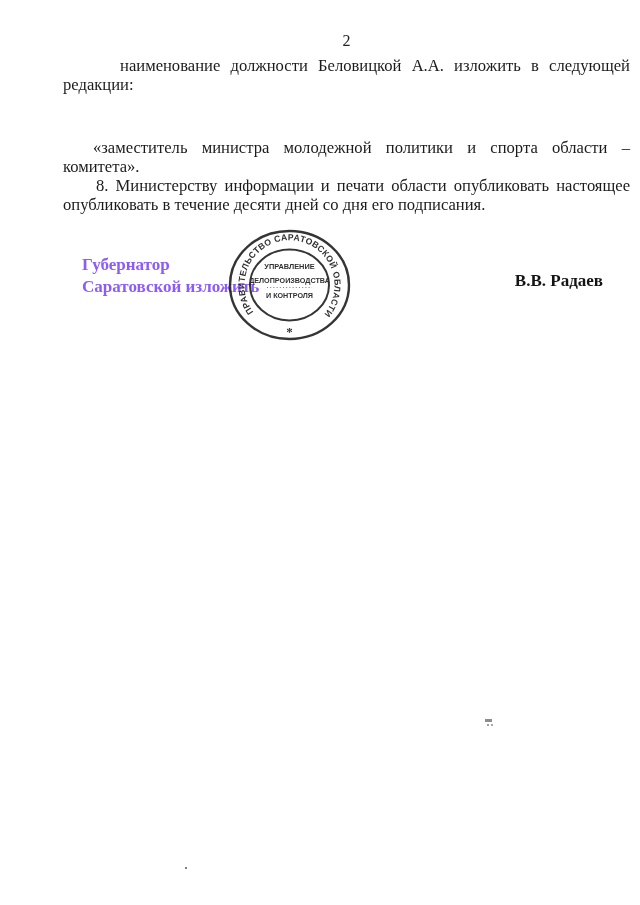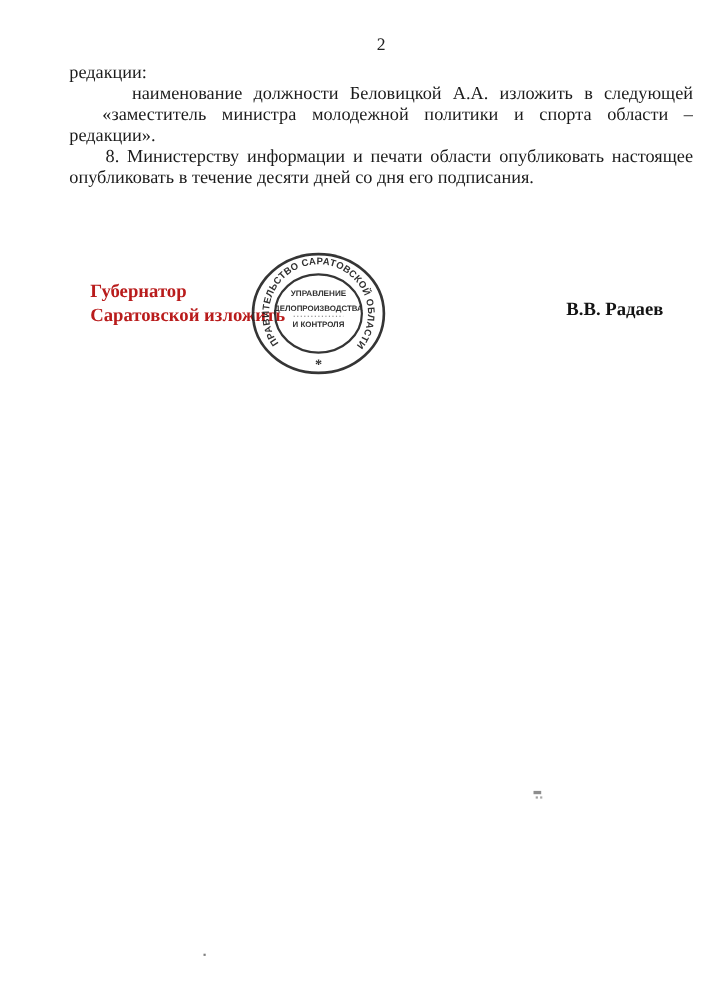--- a/index.html
+++ b/index.html
@@ -18,26 +18,26 @@
     text-align:center;font-size:16px;color:#222;
   }
 
   .doc-body{
     position:absolute;top:56px;left:63px;width:567px;
     font-size:16.6px;line-height:19.1px;color:#1b1b1b;
   }
   .line{white-space:normal;}
   .jl{text-align:justify;text-align-last:justify;}
   .ind-a{padding-left:57px;}
-  .ind-b{padding-left:30px;}
+  .ind-b{padding-left:30px;margin-top:44px;}
   .ind-c{padding-left:33px;}
 
   .sig-title{
     position:absolute;top:254px;left:82px;
-    font-size:17px;font-weight:bold;line-height:21.5px;color:#b91c1c;
+    font-size:17px;font-weight:bold;line-height:21.5px;color:#8b5cf6;
   }
   .sig-name{
     position:absolute;top:271px;left:450px;width:153px;
     text-align:right;font-size:17px;font-weight:bold;color:#141414;
   }
 
   .stamp{
     position:absolute;top:229px;left:227px;width:125px;height:113px;
     opacity:0.92;
   }
@@ -63,24 +63,24 @@
   .speck-b{top:867px;left:185px;width:2px;height:2px;background:#7f7f7f;}
 </style>
 </head>
 <body>
 
 <div class="page">
 
   <div class="page-number">2</div>
 
   <div class="doc-body">
+    <div class="line jl ind-a">наименование должности Беловицкой А.А. изложить в следующей</div>
     <div class="line">редакции:</div>
-    <div class="line jl ind-a">наименование должности Беловицкой А.А. изложить в следующей</div>
     <div class="line jl ind-b">«заместитель министра молодежной политики и спорта области –</div>
-    <div class="line">редакции».</div>
+    <div class="line">комитета».</div>
     <div class="line jl ind-c">8. Министерству информации и печати области опубликовать настоящее</div>
     <div class="line">опубликовать в течение десяти дней со дня его подписания.</div>
   </div>
 
   <div class="sig-title">
     <div>Губернатор</div>
     <div>Саратовской изложить</div>
   </div>
 
   <div class="sig-name">В.В. Радаев</div>

